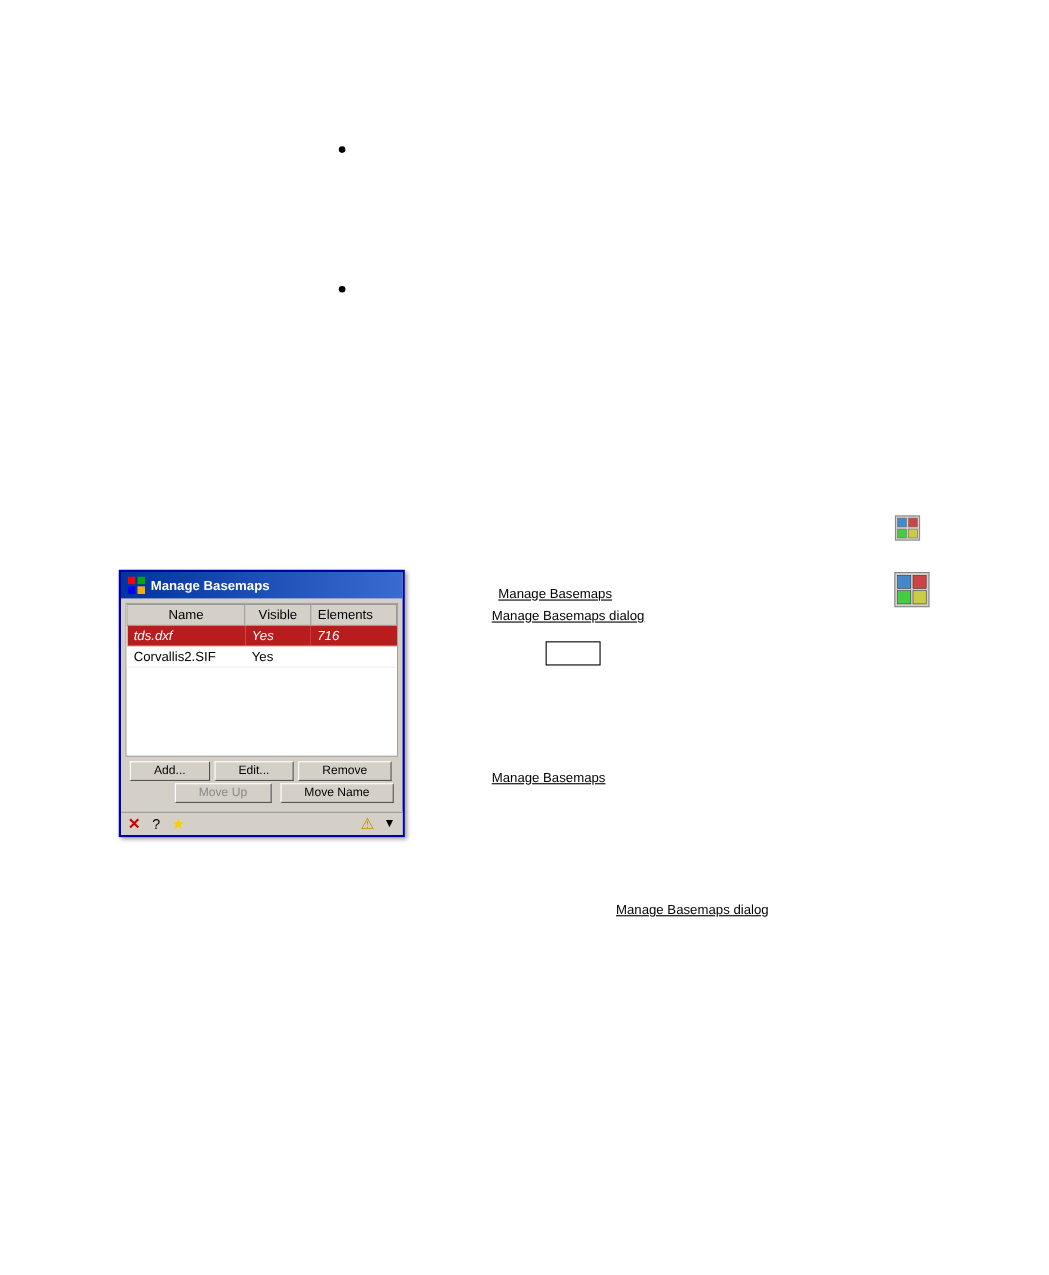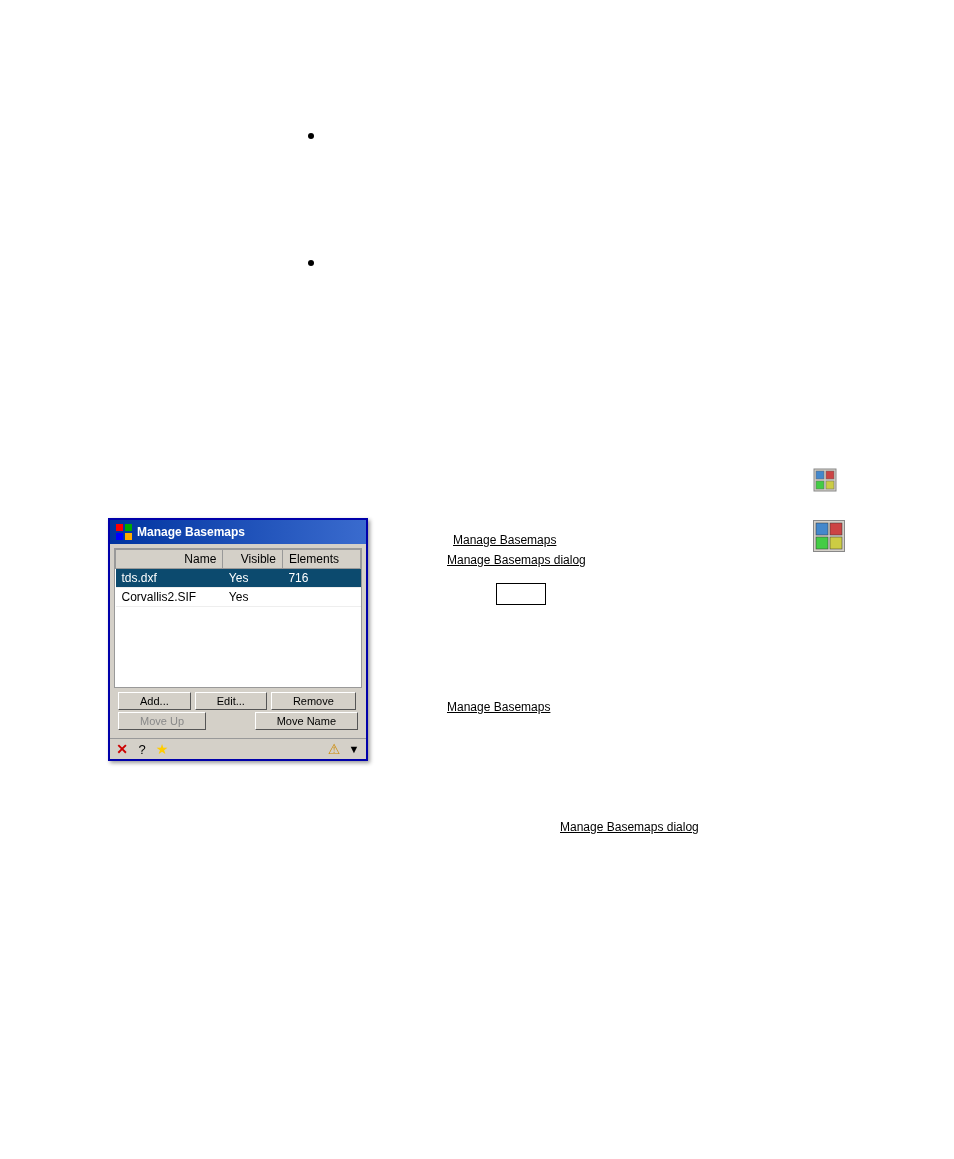--- a/index.html
+++ b/index.html
@@ -60,57 +60,58 @@
       width: 100%;
       border-collapse: collapse;
       background: #fff;
       font-size: 12px;
     }
 
     .basemap-table th {
       background: #d4d0c8;
       border: 1px solid #999;
       padding: 2px 6px;
-      text-align: right;
+      text-align: center;
       font-weight: normal;
     }
 
     .basemap-table td {
       padding: 2px 6px;
       border-bottom: 1px solid #eee;
     }
 
     .basemap-table .col-elements {
       text-align: left;
     }
 
     .row-selected {
-      background: #0c4a6e;
+      background: #b91c1c;
       color: #fff;
+      font-style: italic;
     }
 
     .list-container {
       width: 100%;
       border: 1px solid #999;
       background: #fff;
       height: 140px;
       overflow: hidden;
     }
 
     
     .btn-row {
       display: flex;
       justify-content: flex-start;
       gap: 4px;
       padding: 4px 4px 2px 4px;
     }
 
     .btn-row2 {
       display: flex;
-      justify-content: space-between;
+      justify-content: flex-end;
       gap: 8px;
       padding: 0 4px 4px 4px;
     }
 
     .win-btn {
       background: #d4d0c8;
       border-top: 1px solid #fff;
       border-left: 1px solid #fff;
       border-right: 1px solid #555;
       border-bottom: 1px solid #555;

